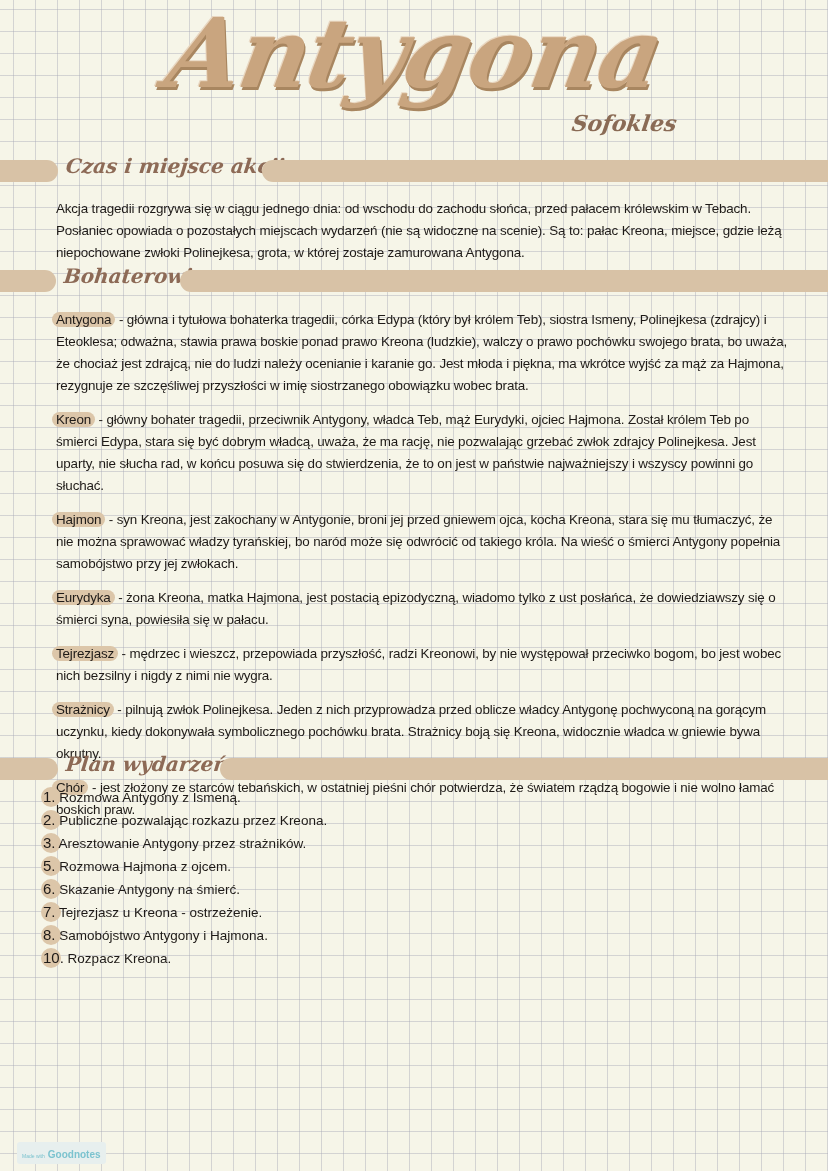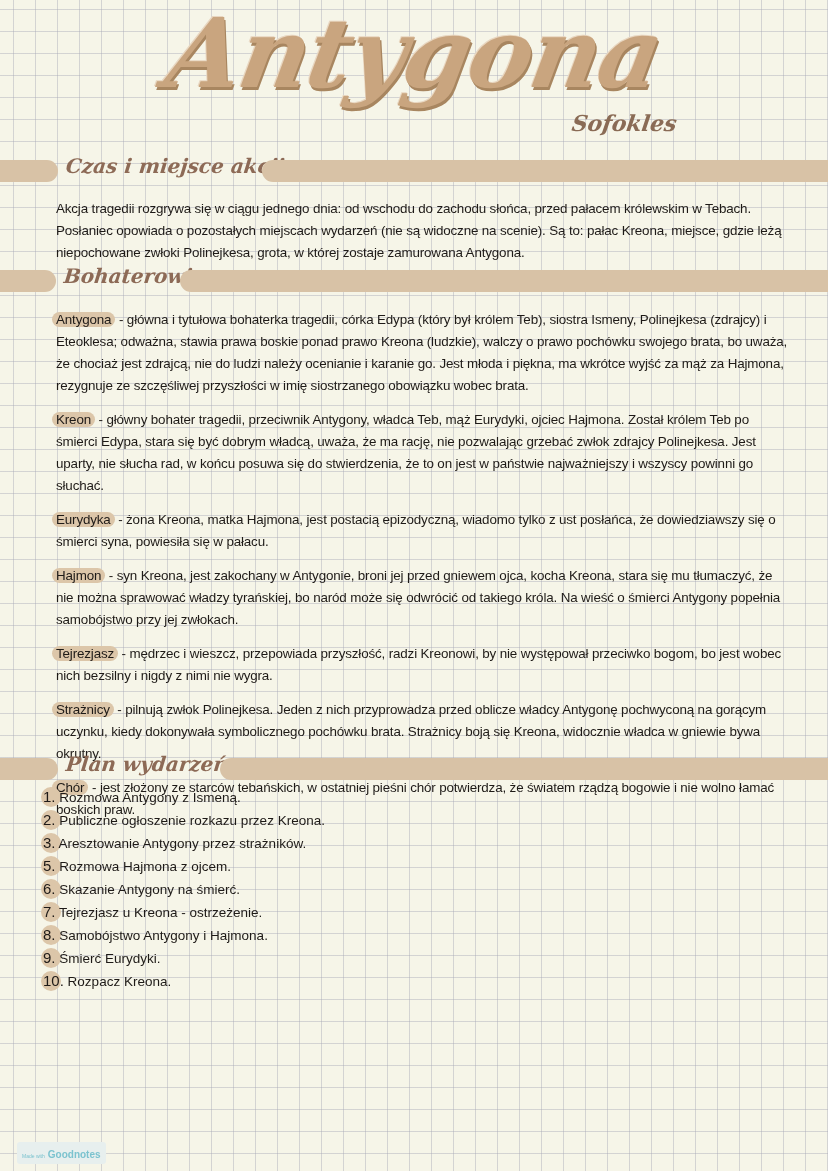--- a/index.html
+++ b/index.html
@@ -70,39 +70,38 @@
 </div>
 
 <div class="section-bar" style="top:270px;">
   <div class="bar-left" style="width:56px;"></div>
   <div class="bar-title" style="left:64px;">Bohaterowie</div>
   <div class="bar-right" style="width:648px;"></div>
 </div>
 <div class="para" style="top:297px;">
   <p><span class="name-hl">Antygona</span><span> - główna i tytułowa bohaterka tragedii, córka Edypa (który był królem Teb), siostra Ismeny, Polinejkesa (zdrajcy) i Eteoklesa; odważna, stawia prawa boskie ponad prawo Kreona (ludzkie), walczy o prawo pochówku swojego brata, bo uważa, że chociaż jest zdrajcą, nie do ludzi należy ocenianie i karanie go. Jest młoda i piękna, ma wkrótce wyjść za mąż za Hajmona, rezygnuje ze szczęśliwej przyszłości w imię siostrzanego obowiązku wobec brata.</span></p>
   <p><span class="name-hl">Kreon</span><span> - główny bohater tragedii, przeciwnik Antygony, władca Teb, mąż Eurydyki, ojciec Hajmona. Został królem Teb po śmierci Edypa, stara się być dobrym władcą, uważa, że ma rację, nie pozwalając grzebać zwłok zdrajcy Polinejkesa. Jest uparty, nie słucha rad, w końcu posuwa się do stwierdzenia, że to on jest w państwie najważniejszy i wszyscy powinni go słuchać.</span></p>
+  <p><span class="name-hl">Hajmon</span><span> - syn Kreona, jest zakochany w Antygonie, broni jej przed gniewem ojca, kocha Kreona, stara się mu tłumaczyć, że nie można sprawować władzy tyrańskiej, bo naród może się odwrócić od takiego króla. Na wieść o śmierci Antygony popełnia samobójstwo przy jej zwłokach.</span></p>
   <p><span class="name-hl">Eurydyka</span><span> - żona Kreona, matka Hajmona, jest postacią epizodyczną, wiadomo tylko z ust posłańca, że dowiedziawszy się o śmierci syna, powiesiła się w pałacu.</span></p>
-  <p><span class="name-hl">Hajmon</span><span> - syn Kreona, jest zakochany w Antygonie, broni jej przed gniewem ojca, kocha Kreona, stara się mu tłumaczyć, że nie można sprawować władzy tyrańskiej, bo naród może się odwrócić od takiego króla. Na wieść o śmierci Antygony popełnia samobójstwo przy jej zwłokach.</span></p>
   <p><span class="name-hl">Tejrezjasz</span><span> - mędrzec i wieszcz, przepowiada przyszłość, radzi Kreonowi, by nie występował przeciwko bogom, bo jest wobec nich bezsilny i nigdy z nimi nie wygra.</span></p>
   <p><span class="name-hl">Strażnicy</span><span> - pilnują zwłok Polinejkesa. Jeden z nich przyprowadza przed oblicze władcy Antygonę pochwyconą na gorącym uczynku, kiedy dokonywała symbolicznego pochówku brata. Strażnicy boją się Kreona, widocznie władca w gniewie bywa okrutny.</span></p>
   <p><span class="name-hl">Chór</span><span> - jest złożony ze starców tebańskich, w ostatniej pieśni chór potwierdza, że światem rządzą bogowie i nie wolno łamać boskich praw.</span></p>
 </div>
 
 <div class="section-bar" style="top:758px;">
   <div class="bar-left" style="width:58px;"></div>
   <div class="bar-title" style="left:66px;">Plan wydarzeń</div>
   <div class="bar-right" style="width:608px;"></div>
 </div>
 <ol class="plan">
   <li><span class="num">1.</span><span> Rozmowa Antygony z Ismeną.</span></li>
-  <li><span class="num">2.</span><span> Publiczne ogłoszenie rozkazu przez Kreona.</span></li>
+  <li><span class="num">2.</span><span> Publiczne pozwalając rozkazu przez Kreona.</span></li>
   <li><span class="num">3.</span><span> Aresztowanie Antygony przez strażników.</span></li>
   <li><span class="num">5.</span><span> Rozmowa Hajmona z ojcem.</span></li>
   <li><span class="num">6.</span><span> Skazanie Antygony na śmierć.</span></li>
   <li><span class="num">7.</span><span> Tejrezjasz u Kreona - ostrzeżenie.</span></li>
   <li><span class="num">8.</span><span> Samobójstwo Antygony i Hajmona.</span></li>
-  <li><span class="num">9.</span><span> Śmierć Eurydyki.</span></li>
   <li><span class="num">10.</span><span> Rozpacz Kreona.</span></li>
 </ol>
 
 <div class="badge">
   <span class="small">Made with</span><span class="big">Goodnotes</span>
 </div>
 
 </body></html>

